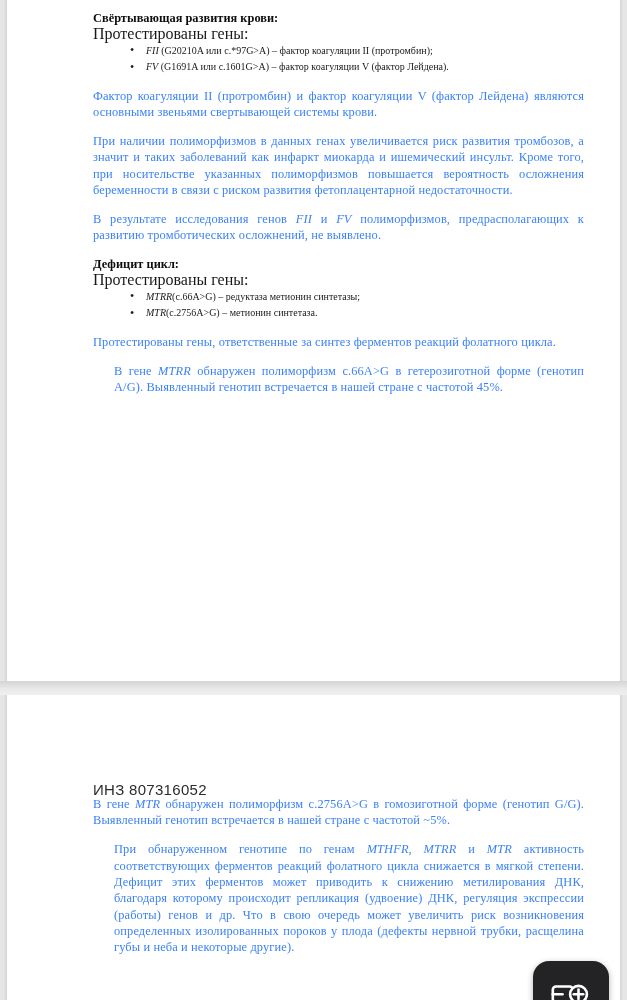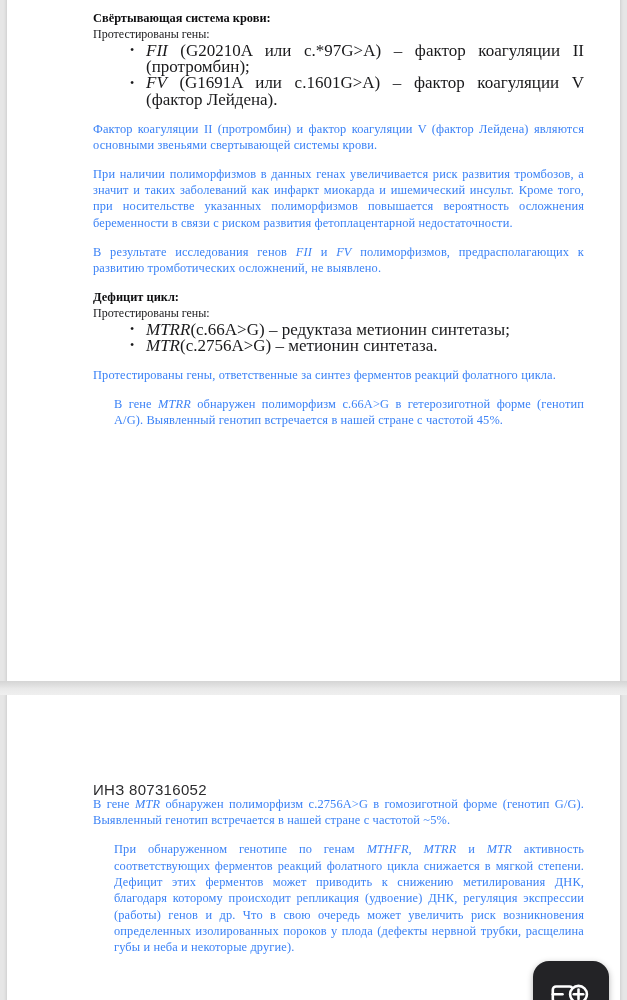--- a/index.html
+++ b/index.html
@@ -63,34 +63,34 @@
 
   .h-bold {
     font-size: 12.4px;
     line-height: 16.35px;
     font-weight: bold;
     color: #0d0d0f;
     margin: 0;
   }
 
   .lead {
-    font-size: 12px;
+    font-size: 16px;
     line-height: 16.35px;
     color: #19191b;
     margin: 0;
   }
 
   ul.genes {
     margin: 0 0 12.5px 0;
     padding: 0 0 0 53px;
     list-style: none;
   }
   ul.genes li {
     position: relative;
-    font-size: 17px;
+    font-size: 10px;
     line-height: 16.35px;
     text-align: justify;
     color: #19191b;
     margin: 0;
     padding-left: 0;
   }
   ul.genes li::before {
     content: "\2022";
     position: absolute;
     left: -16px;
@@ -142,21 +142,21 @@
 </style>
 </head>
 <body>
 
 <div class="viewer">
 
   <div class="page" id="page-1">
 
     <div class="page-inner" style="top:22px;">
 
-      <div class="h-bold">Свёртывающая система крови:</div>
+      <div class="h-bold">Свёртывающая развития крови:</div>
 
       <div class="lead">Протестированы  гены:</div>
 
       <ul class="genes">
         <li><i class="ital">FII</i><span> (G20210A или с.*97G&gt;A) – фактор коагуляции II (протромбин);</span></li>
         <li><i class="ital">FV</i><span> (G1691A  или  с.1601G&gt;A)  –  фактор  коагуляции  V  (фактор Лейдена).</span></li>
       </ul>
 
       <p class="p">Фактор коагуляции II (протромбин) и фактор коагуляции V (фактор Лейдена) являются основными звеньями свертывающей системы крови.</p>
 

